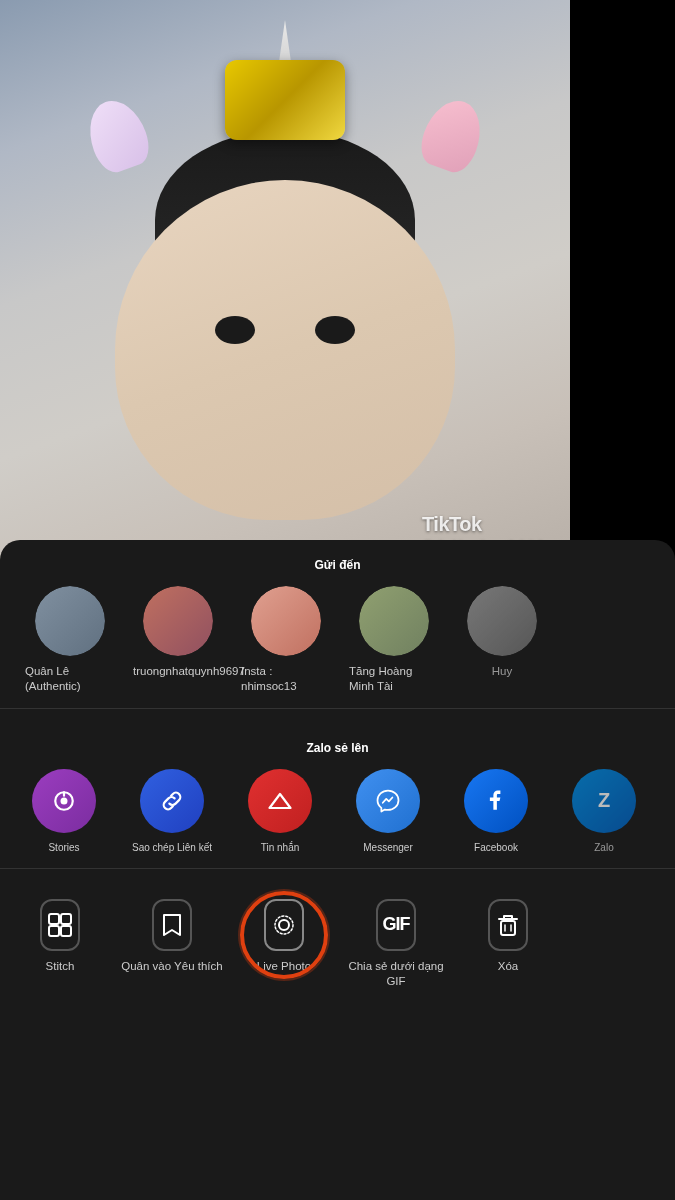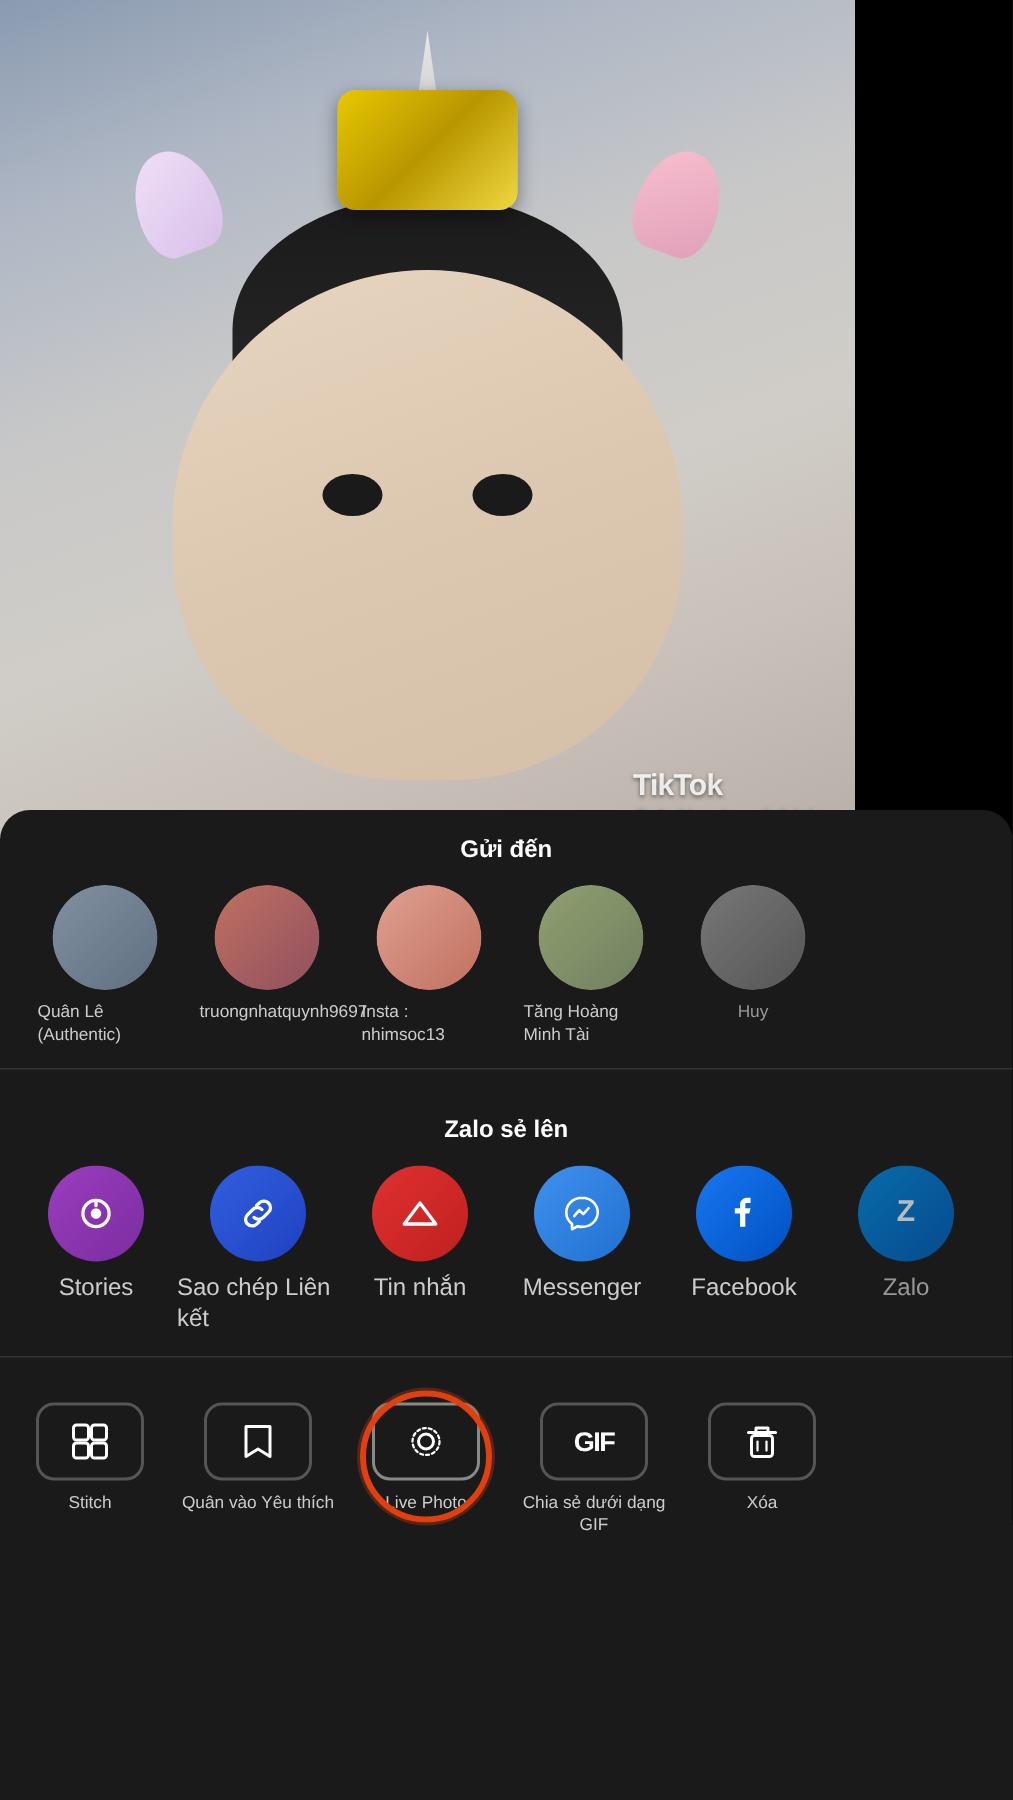--- a/index.html
+++ b/index.html
@@ -73,21 +73,21 @@
       width: 675px;
       height: 660px;
       background: #1a1a1a;
       border-radius: 20px 20px 0 0;
     }
 
     
     .section-title {
       text-align: center;
       color: #fff;
-      font-size: 16px;
+      font-size: 12px;
       font-weight: 600;
       padding: 18px 0 14px;
     }
 
     
     .contacts-row {
       display: flex;
       flex-direction: row;
       gap: 0;
       padding: 0 16px;
@@ -162,22 +162,22 @@
       border-radius: 50%;
       display: flex;
       align-items: center;
       justify-content: center;
       margin-bottom: 8px;
       font-size: 26px;
     }
 
     .share-label {
       color: #ccc;
-      font-size: 16px;
-      text-align: left;
+      font-size: 10px;
+      text-align: center;
       line-height: 1.3;
     }
 
     
     .ic-stories { background: linear-gradient(135deg, #9b3dbf, #7b2da0); }
     .ic-copy { background: linear-gradient(135deg, #3060e0, #2040c0); }
     .ic-message { background: linear-gradient(135deg, #e03030, #c02020); }
     .ic-messenger { background: linear-gradient(135deg, #4090f0, #2070d0); }
     .ic-facebook { background: linear-gradient(135deg, #1877f2, #0050c0); }
     .ic-zalo { background: linear-gradient(135deg, #0090e8, #0060c0); }
@@ -205,21 +205,21 @@
     .action-item {
       display: flex;
       flex-direction: column;
       align-items: center;
       width: 112px;
       flex-shrink: 0;
       position: relative;
     }
 
     .action-icon {
-      width: 72px;
+      width: 40px;
       height: 52px;
       border: 2px solid #555;
       border-radius: 12px;
       display: flex;
       align-items: center;
       justify-content: center;
       font-size: 24px;
       color: #fff;
       margin-bottom: 8px;
       background: transparent;

